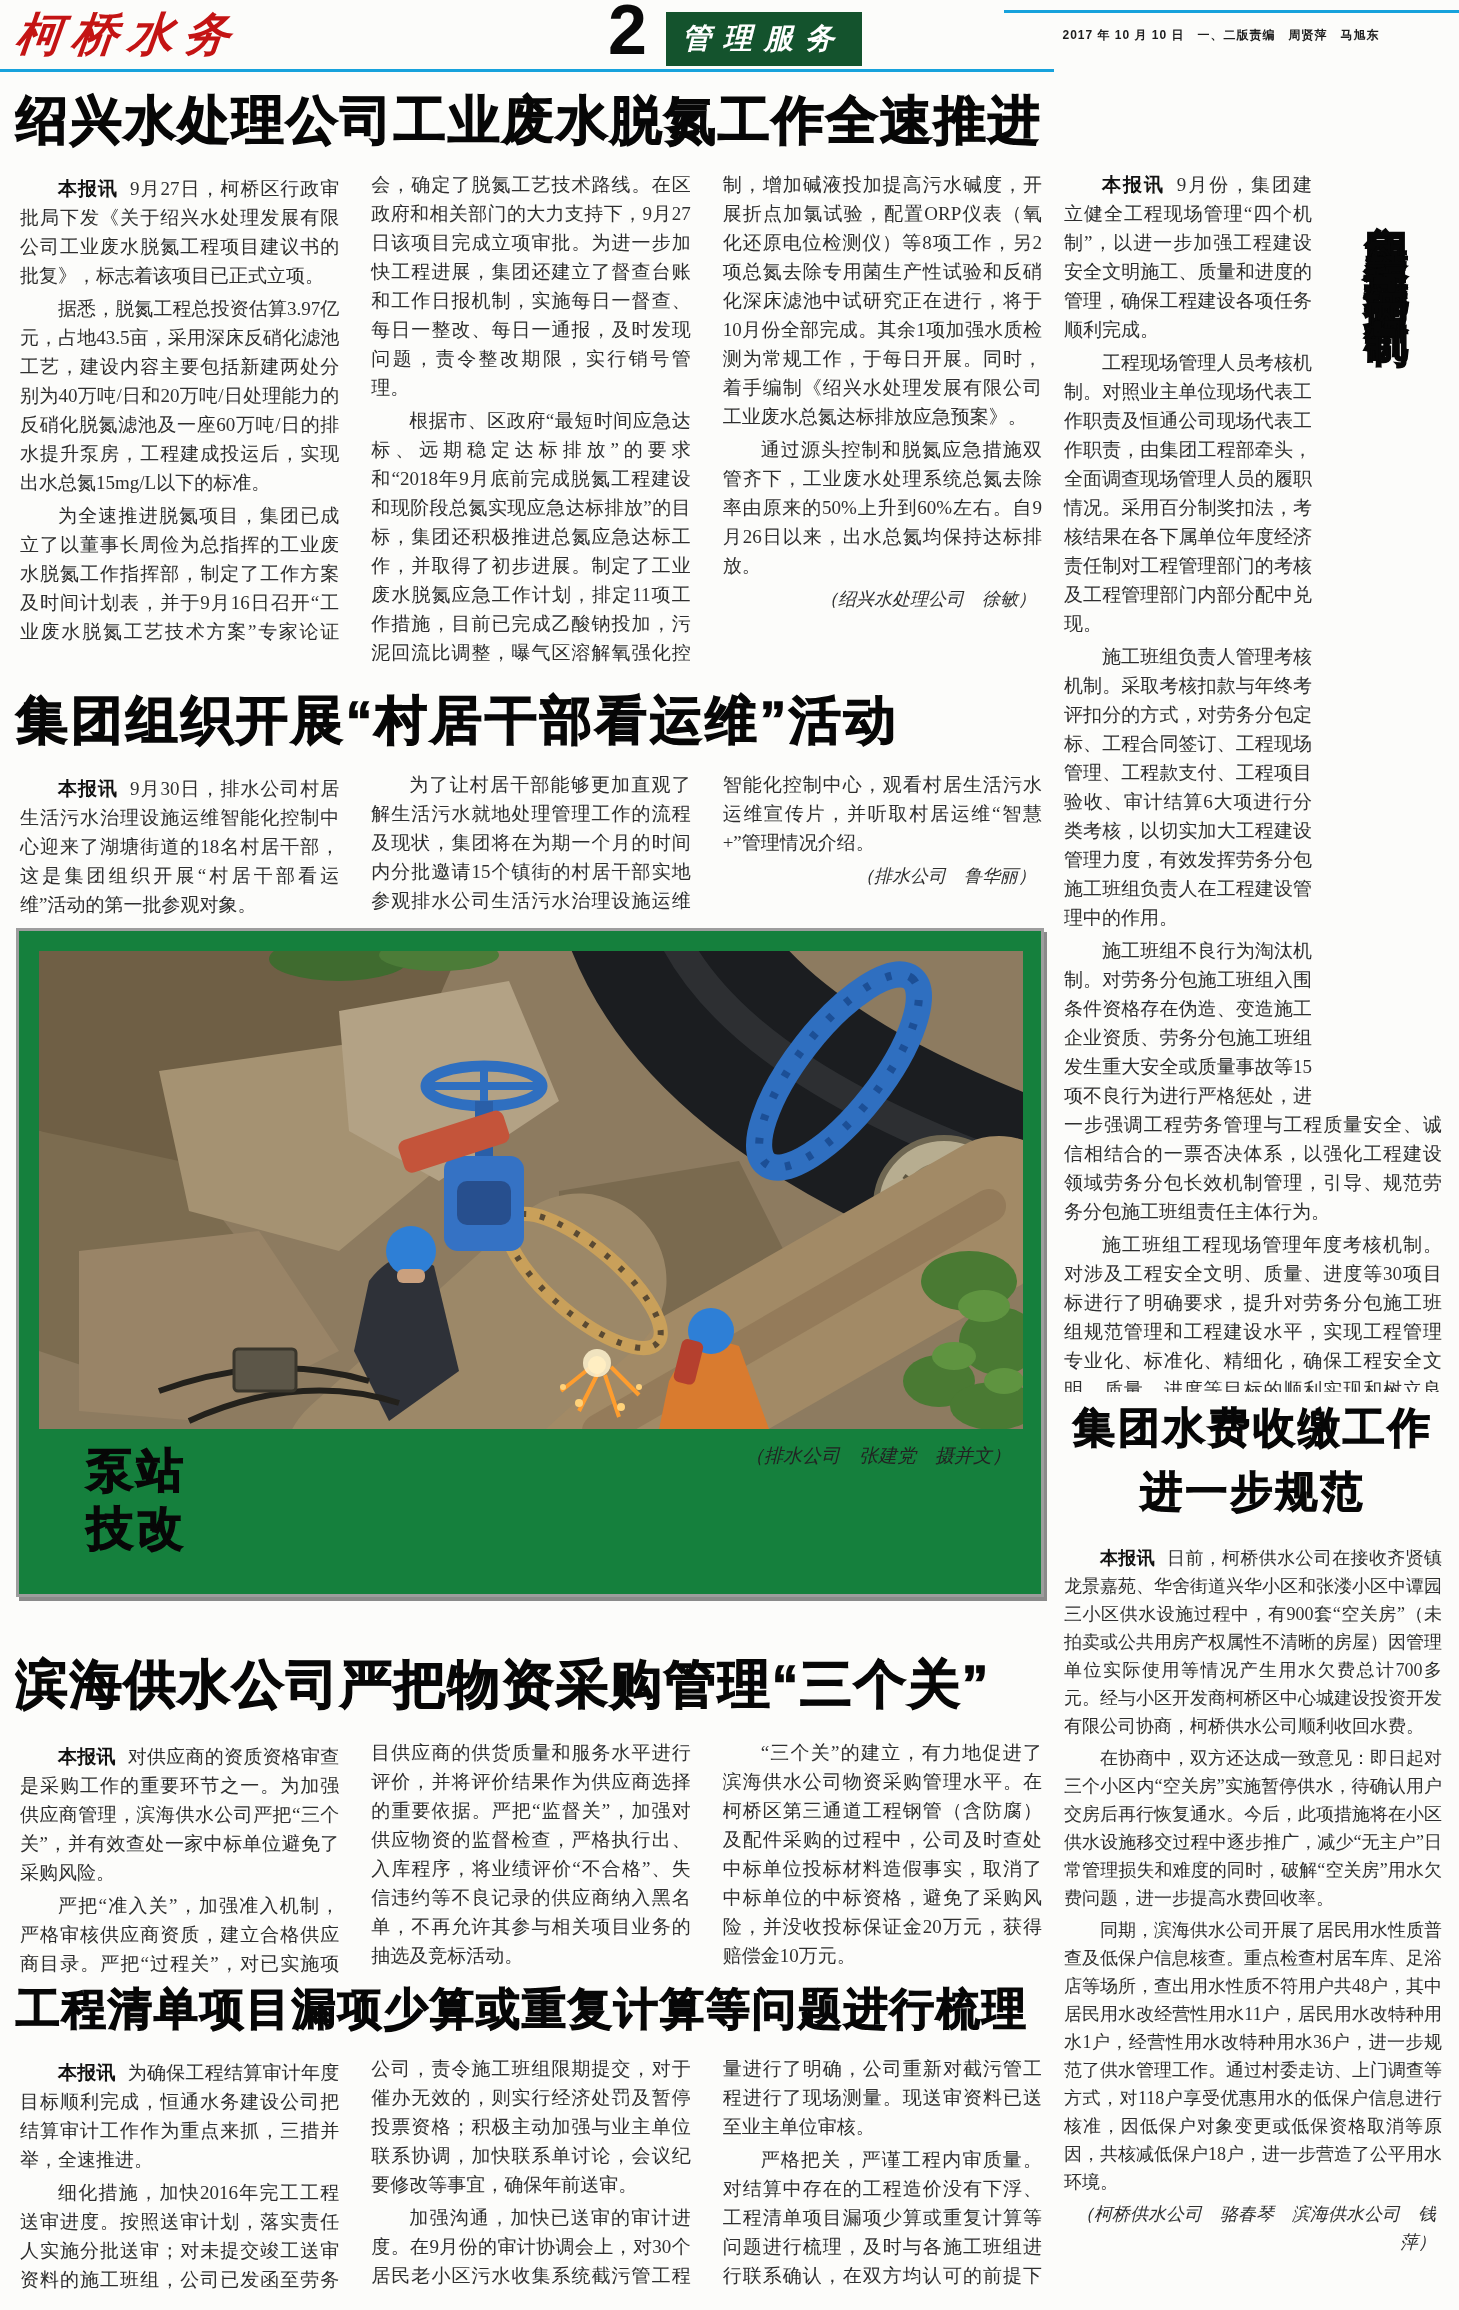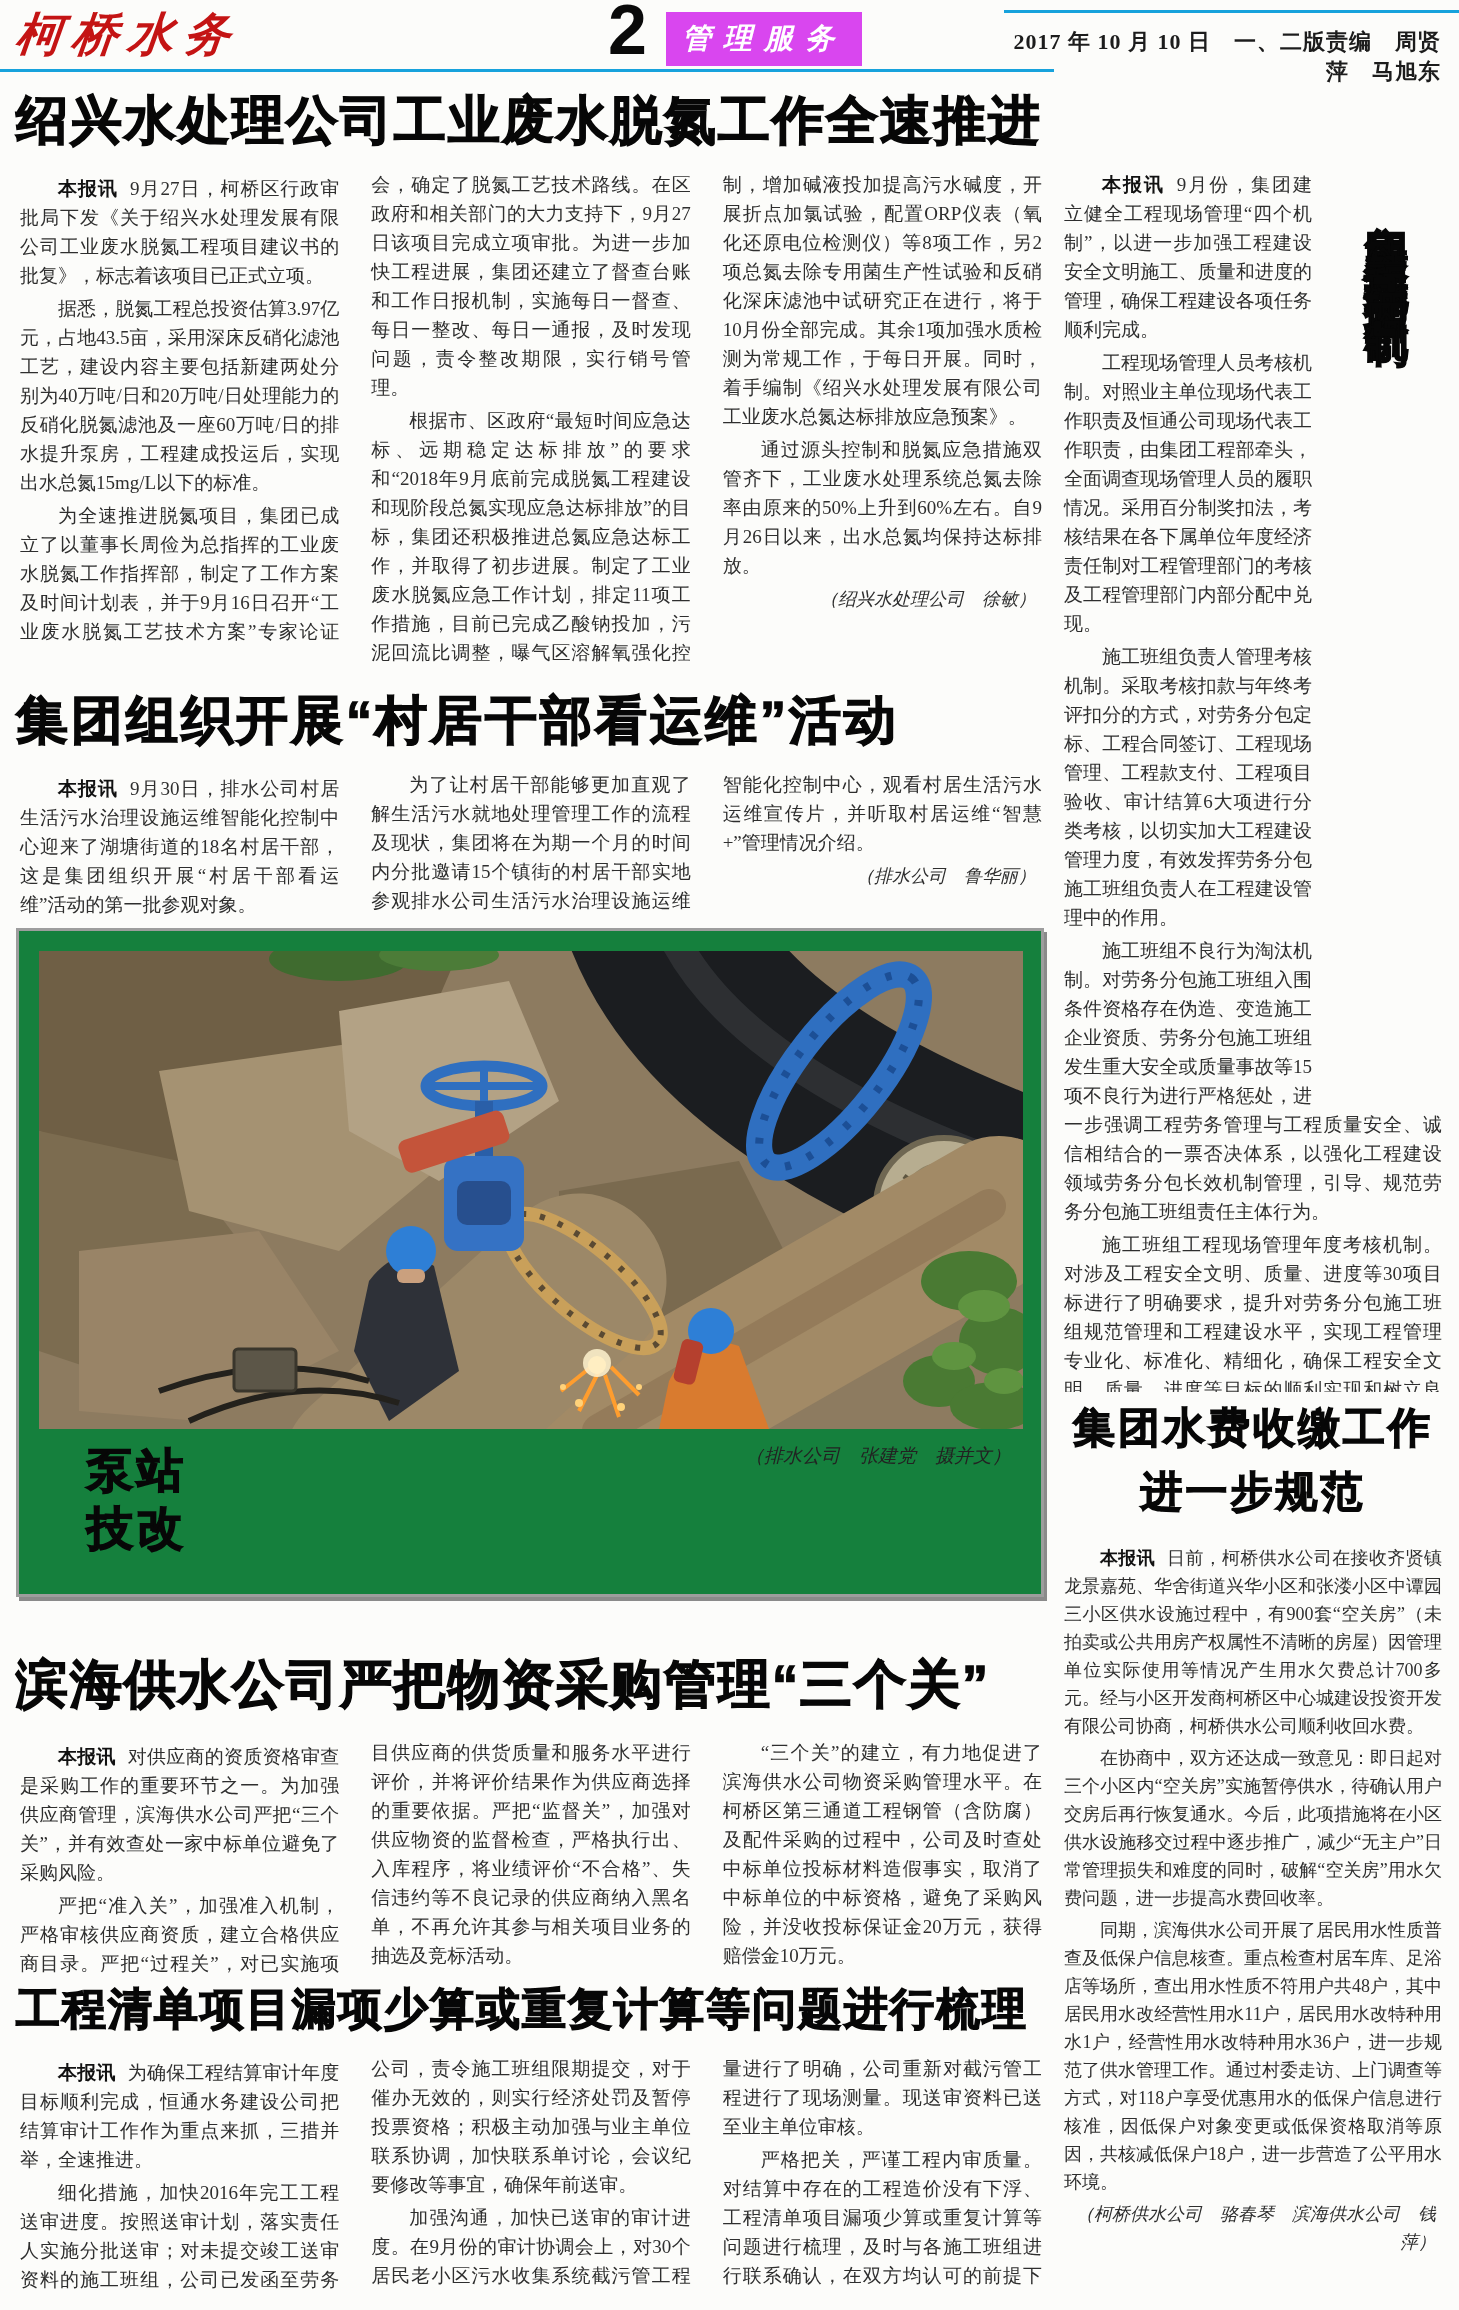--- a/index.html
+++ b/index.html
@@ -13,26 +13,26 @@
     position:absolute;left:16px;top:4px;
     font-family:"DejaVu Serif",serif;font-style:italic;font-weight:bold;
     font-size:46px;color:#c41414;letter-spacing:10px;transform:skewX(-6deg);
   }
   .page-number{
     position:absolute;left:608px;top:-10px;
     font-family:"Liberation Sans",sans-serif;font-weight:900;font-size:70px;color:#0a0a0a;
   }
   .section-badge{
     position:absolute;left:666px;top:12px;padding:7px 16px;
-    background:#d946ef;color:#ffffff;font-family:"DejaVu Serif",serif;
+    background:#14532d;color:#ffffff;font-family:"DejaVu Serif",serif;
     font-style:italic;font-weight:bold;font-size:29px;letter-spacing:12px;
   }
   .edition-dateline{
-    position:absolute;right:18px;top:27px;width:440px;text-align:right;
-    font-family:Liberation Serif, serif;font-weight:bold;font-size:22px;color:#1c1c1c;
+    position:absolute;right:18px;top:27px;width:440px;text-align:center;
+    font-family:Liberation Sans, sans-serif;font-weight:bold;font-size:12px;color:#1c1c1c;
     letter-spacing:1px;
   }
   .rule-main{position:absolute;left:0;top:69px;width:1054px;height:3px;background:#17a2dc;}
   .rule-right{position:absolute;left:1004px;top:10px;width:455px;height:3px;background:#17a2dc;}
 
   
   .headline{
     position:absolute;font-family:"Liberation Sans",sans-serif;font-weight:900;
     color:#070707;white-space:nowrap;-webkit-text-stroke:1.3px #070707;
   }

